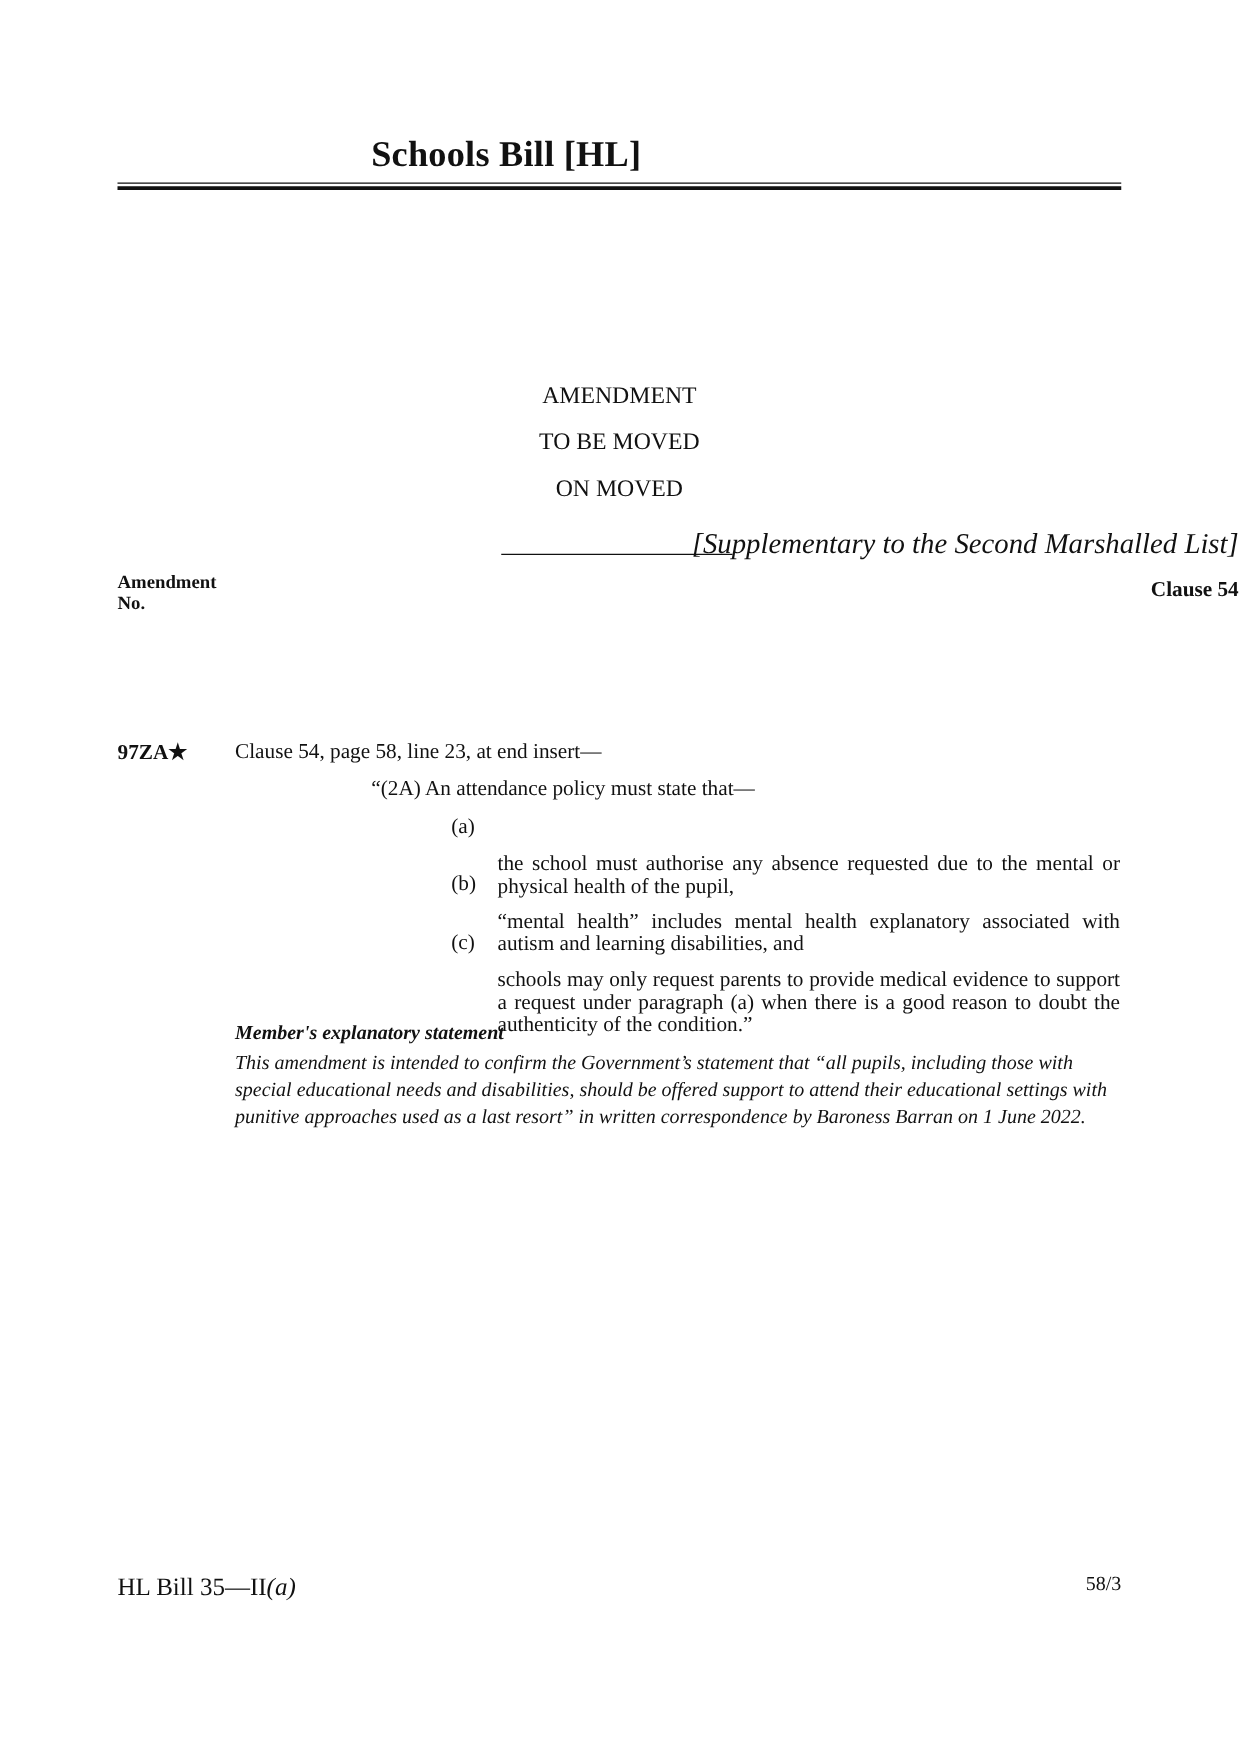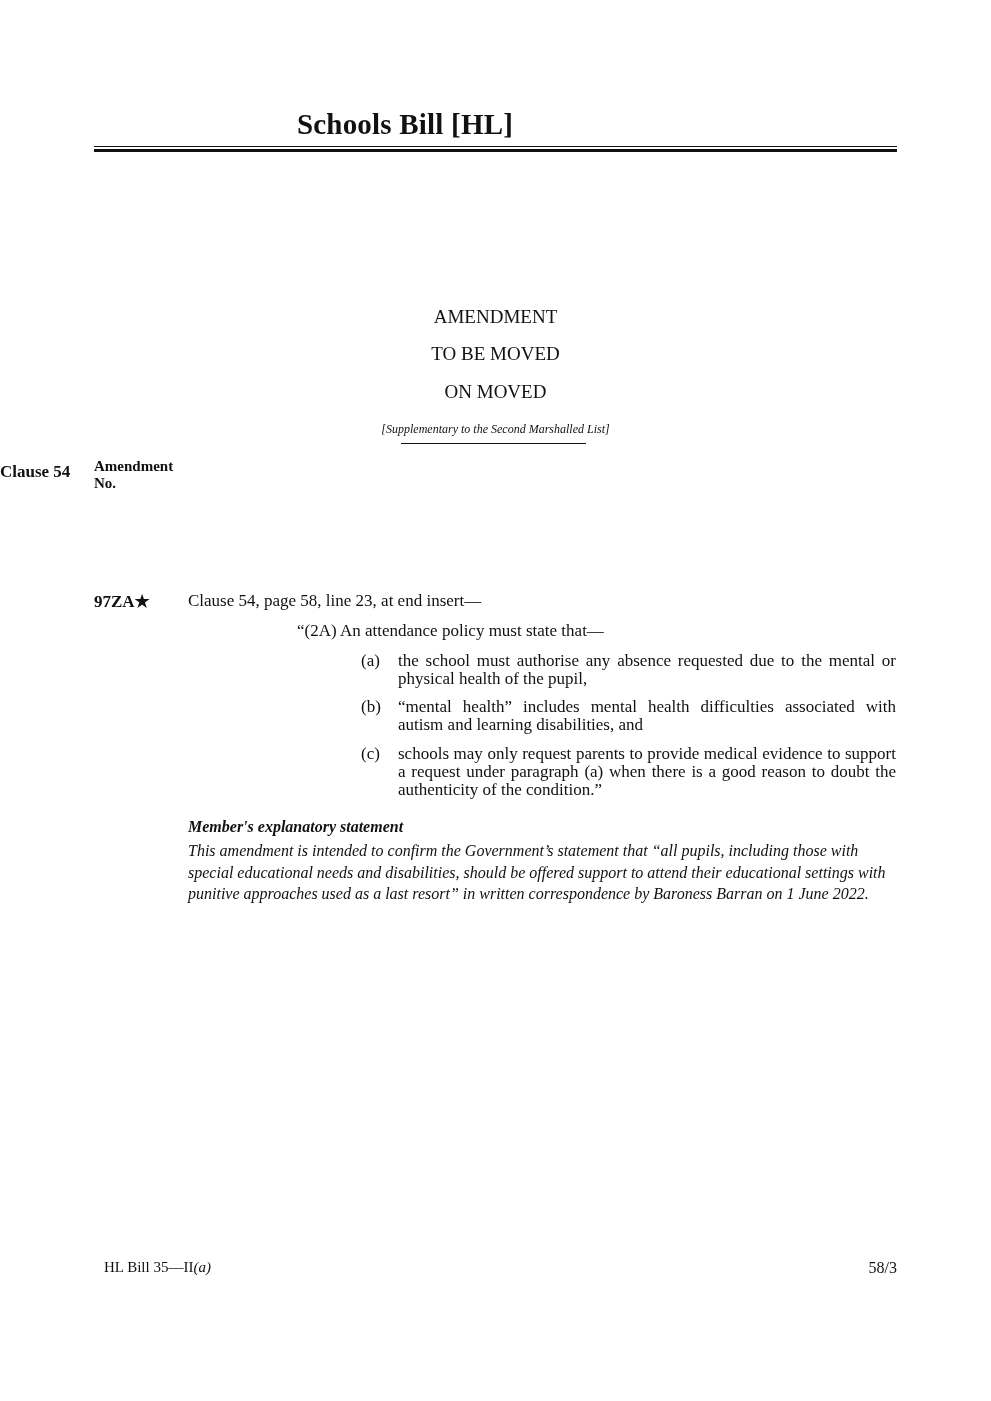--- a/index.html
+++ b/index.html
@@ -8,33 +8,33 @@
       font-family: "Liberation Serif", "DejaVu Serif", serif; color: #111;
     }
     .abs { position: absolute; }
     .title {
       left: 0; width: 810px; top: 108px; text-align: center;
       font-size: 29px; font-weight: bold; letter-spacing: 0.2px;
     }
     .rule-thin { left: 94px; width: 803px; top: 146px; height: 1px; background: #111; }
     .rule-thick { left: 94px; width: 803px; top: 149px; height: 3px; background: #111; }
     .center-line { left: 0; width: 991px; text-align: center; font-size: 19px; }
-    .supp { left: 0; width: 991px; text-align: center; font-size: 12px; font-style: italic; top: 422px; }
+    .supp { left: 0; width: 991px; text-align: right; font-size: 23px; font-style: italic; top: 422px; }
     .supp-underline { left: 401px; width: 185px; top: 443px; height: 1px; background: #111; }
     .amend-no { left: 94px; top: 458px; font-size: 15px; font-weight: bold; line-height: 17px; }
-    .clause-head { left: 0; width: 991px; top: 462px; text-align: left; font-size: 17px; font-weight: bold; }
+    .clause-head { left: 0; width: 991px; top: 462px; text-align: right; font-size: 17px; font-weight: bold; }
     .members { left: 0; width: 991px; top: 517px; text-align: center; font-size: 17px; line-height: 21px; }
     .num { left: 94px; top: 591px; font-size: 17px; font-weight: bold; }
     .instr { left: 188px; top: 591px; font-size: 17px; }
     .sub { left: 297px; top: 621px; font-size: 17px; }
     .para-label { left: 361px; font-size: 17px; }
-    .para-text { left: 398px; width: 498px; font-size: 17px; line-height: 18px; text-align: justify; text-align-last: left; }
+    .para-text { left: 398px; width: 498px; font-size: 17px; line-height: 18px; text-align: justify; text-align-last: left; margin-top: 30px; }
     .stmt-head { left: 188px; top: 818px; font-size: 16px; font-weight: bold; font-style: italic; }
     .stmt-body { left: 188px; top: 840px; width: 710px; font-size: 16px; font-style: italic; line-height: 21.5px; }
-    .footer-left { left: 104px; top: 1259px; font-size: 15px; }
+    .footer-left { left: 94px; top: 1259px; font-size: 20px; }
     .footer-right { right: 94px; top: 1259px; font-size: 16px; }
   </style>
 </head>
 <body>
 
 <div class="abs title">Schools Bill [HL]</div>
 <div class="abs rule-thin"></div>
 <div class="abs rule-thick"></div>
 
 <div class="abs center-line" style="top:306px">AMENDMENT</div>
@@ -53,21 +53,21 @@
 </div>
 
 <div class="abs num">97ZA★</div>
 <div class="abs instr">Clause 54, page 58, line 23, at end insert—</div>
 <div class="abs sub">“(2A)  An attendance policy must state that—</div>
 
 <div class="abs para-label" style="top:651px">(a)</div>
 <div class="abs para-text" style="top:652px">the school must authorise any absence requested due to the mental or physical health of the pupil,</div>
 
 <div class="abs para-label" style="top:697px">(b)</div>
-<div class="abs para-text" style="top:698px">“mental health” includes mental health difficulties associated with autism and learning disabilities, and</div>
+<div class="abs para-text" style="top:698px">“mental health” includes mental health explanatory associated with autism and learning disabilities, and</div>
 
 <div class="abs para-label" style="top:744px">(c)</div>
 <div class="abs para-text" style="top:745px">schools may only request parents to provide medical evidence to support a request under paragraph (a) when there is a good reason to doubt the authenticity of the condition.”</div>
 
 <div class="abs stmt-head">Member's explanatory statement</div>
 <div class="abs stmt-body">This amendment is intended to confirm the Government’s statement that “all pupils, including those with special educational needs and disabilities, should be offered support to attend their educational settings with punitive approaches used as a last resort” in written correspondence by Baroness Barran on 1 June 2022.</div>
 
 <div class="abs footer-left"><span>HL Bill 35—II</span><i>(a)</i></div>
 <div class="abs footer-right">58/3</div>
 

